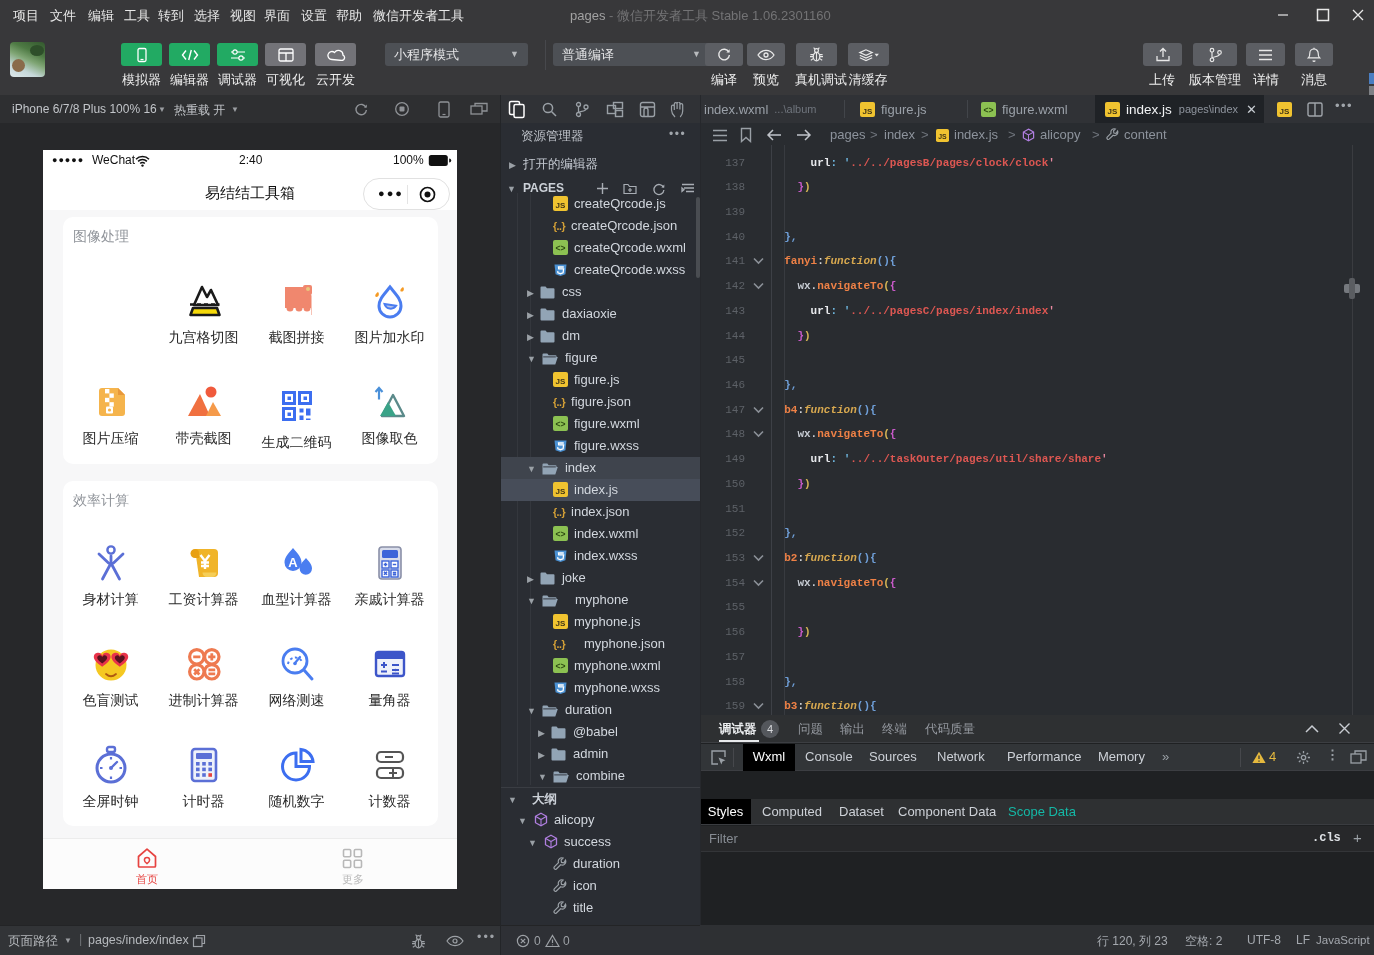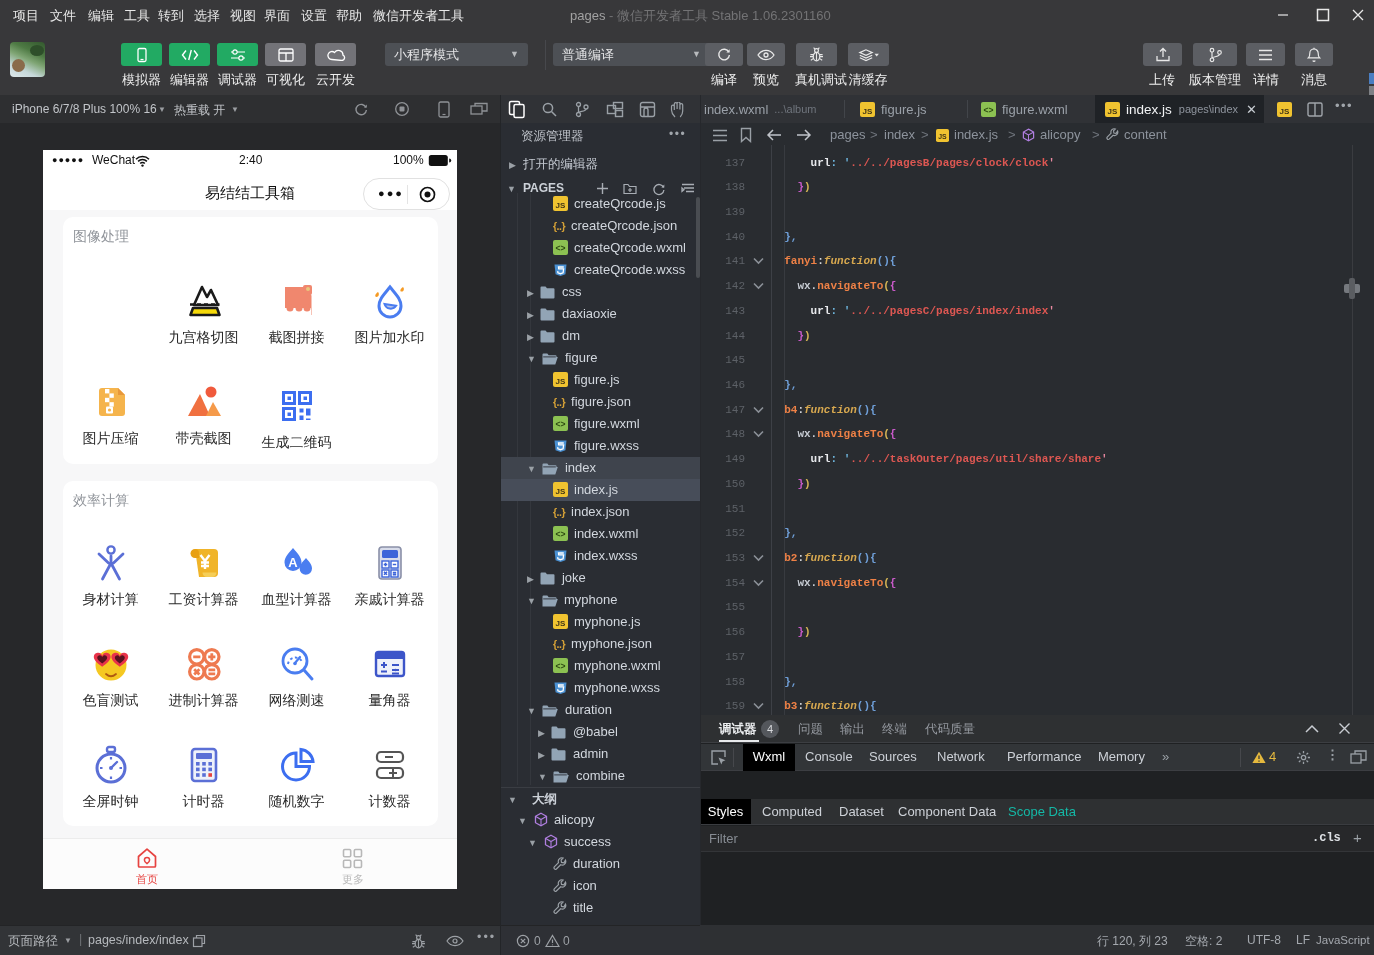--- a/index.html
+++ b/index.html
@@ -299,20 +299,28 @@
                     <rect x="24.5" y="8.5" width="11" height="11"></rect>
                     <rect x="8.5" y="24.5" width="11" height="11"></rect>
                   </g>
                   <rect x="12.5" y="12.5" width="3.5" height="3.5" fill="#3c6ef0"></rect>
                   <rect x="28.5" y="12.5" width="3.5" height="3.5" fill="#3c6ef0"></rect>
                   <rect x="12.5" y="28.5" width="3.5" height="3.5" fill="#3c6ef0"></rect>
                   <path d="M24.5 24.5h4v4h-4zM31 24.5h4.5v7H31zM24.5 31.5h4V36h-4zM31 34.5h4.5V36H31z" fill="#3c6ef0"></path>
                 </svg></div>
               <div class="clabel">生成二维码</div>
             </div>
+        <div class="cell" style="left:280px;top:163px">
+              <div class="cicon"><svg width="44" height="44" viewBox="0 0 44 44">
+                  <path d="M11 8.5v11M7.5 12L11 8l3.5 4" fill="none" stroke="#4a90d9" stroke-width="2.2"></path>
+                  <path d="M14 36L25 15l11 21z" fill="none" stroke="#5b8a8a" stroke-width="2.4" stroke-linejoin="round"></path>
+                  <path d="M12 36l8-14 8 14z" fill="#3aa388"></path>
+                </svg></div>
+              <div class="clabel">图像取色</div>
+            </div>
       </div>
       <div class="card" style="top:271px;height:345px">
         <div class="sectitle">效率计算</div>
         <div class="cell" style="left:1px;top:60px">
               <div class="cicon"><svg width="44" height="44" viewBox="0 0 44 44">
                   <circle cx="22" cy="9" r="3.6" fill="none" stroke="#5b6fd6" stroke-width="2.4"></circle>
                   <path d="M10 13l9.5 9M34 13l-9.5 9M22 15v9M13.5 38L21 24h2L30.5 38" fill="none" stroke="#5b6fd6" stroke-width="2.8" stroke-linecap="round"></path>
                 </svg></div>
               <div class="clabel">身材计算</div>
             </div>
@@ -621,26 +629,26 @@
     <div class="trow" style="top:422px"><span style="margin-left:52px"><svg class="tico" width="15" height="15" viewBox="0 0 15 15">
             <path d="M1.5 2.5h12l-1.1 9.8-4.9 1.7-4.9-1.7z" fill="#4a90d2"></path>
             <path d="M10.8 5H5.5l.2 1.8h4.9l-.5 4-2.6.9-2.6-.9-.2-1.6" fill="none" stroke="#fff" stroke-width="1.3"></path>
           </svg></span><span style="margin-left:6px">index.wxss</span></div>
     <div class="trow" style="top:444px"><span style="margin-left:26px;font-size:9px;color:#9aa0a6">▶</span><span style="margin-left:6px"><svg class="tico" width="15" height="13" viewBox="0 0 15 13">
             <path d="M0.5 1.5a1 1 0 0 1 1-1h4l1.5 1.8h6.5a1 1 0 0 1 1 1v8.2a1 1 0 0 1-1 1h-12a1 1 0 0 1-1-1z" fill="#92a4b5"></path>
           </svg></span><span style="margin-left:7px">joke</span></div>
     <div class="trow" style="top:466px"><span style="margin-left:26px;font-size:9px;color:#9aa0a6">▼</span><span style="margin-left:6px"><svg class="tico" width="16" height="13" viewBox="0 0 16 13">
             <path d="M0.5 12.5V2.5a1 1 0 0 1 1-1h3.8l1.4 1.7h6.8a1 1 0 0 1 1 1v0.9h1.3l-2.5 7.4z" fill="#92a4b5"></path>
             <path d="M1.2 4.9h12.6" stroke="#2a2d33" stroke-width="0.9" fill="none"></path>
-          </svg></span><span style="margin-left:6px">myphone</span></div>
+          </svg></span><span style="margin-left:17px">myphone</span></div>
     <div class="trow" style="top:488px"><span style="margin-left:52px"><svg class="tico" width="15" height="15" viewBox="0 0 15 15">
             <rect width="15" height="15" rx="2" fill="#f0c330"></rect>
             <text x="7.5" y="11.5" font-size="8" font-weight="bold" fill="#403516" text-anchor="middle" font-family="Liberation Sans">JS</text>
           </svg></span><span style="margin-left:6px">myphone.js</span></div>
-    <div class="trow" style="top:510px"><span style="margin-left:52px"><span style="color:#d8a337;font-weight:bold;font-size:10.5px;letter-spacing:-0.5px">{..}</span></span><span style="margin-left:6px">myphone.json</span></div>
+    <div class="trow" style="top:510px"><span style="margin-left:52px"><span style="color:#d8a337;font-weight:bold;font-size:10.5px;letter-spacing:-0.5px">{..}</span></span><span style="margin-left:19px">myphone.json</span></div>
     <div class="trow" style="top:532px"><span style="margin-left:52px"><svg class="tico" width="15" height="15" viewBox="0 0 15 15">
             <rect width="15" height="15" rx="2" fill="#8cc152"></rect>
             <text x="7.5" y="11" font-size="8.5" font-weight="bold" fill="#2d4a12" text-anchor="middle" font-family="Liberation Sans">&lt;&gt;</text>
           </svg></span><span style="margin-left:6px">myphone.wxml</span></div>
     <div class="trow" style="top:554px"><span style="margin-left:52px"><svg class="tico" width="15" height="15" viewBox="0 0 15 15">
             <path d="M1.5 2.5h12l-1.1 9.8-4.9 1.7-4.9-1.7z" fill="#4a90d2"></path>
             <path d="M10.8 5H5.5l.2 1.8h4.9l-.5 4-2.6.9-2.6-.9-.2-1.6" fill="none" stroke="#fff" stroke-width="1.3"></path>
           </svg></span><span style="margin-left:6px">myphone.wxss</span></div>
     <div class="trow" style="top:576px"><span style="margin-left:26px;font-size:9px;color:#9aa0a6">▼</span><span style="margin-left:6px"><svg class="tico" width="16" height="13" viewBox="0 0 16 13">
             <path d="M0.5 12.5V2.5a1 1 0 0 1 1-1h3.8l1.4 1.7h6.8a1 1 0 0 1 1 1v0.9h1.3l-2.5 7.4z" fill="#92a4b5"></path>

